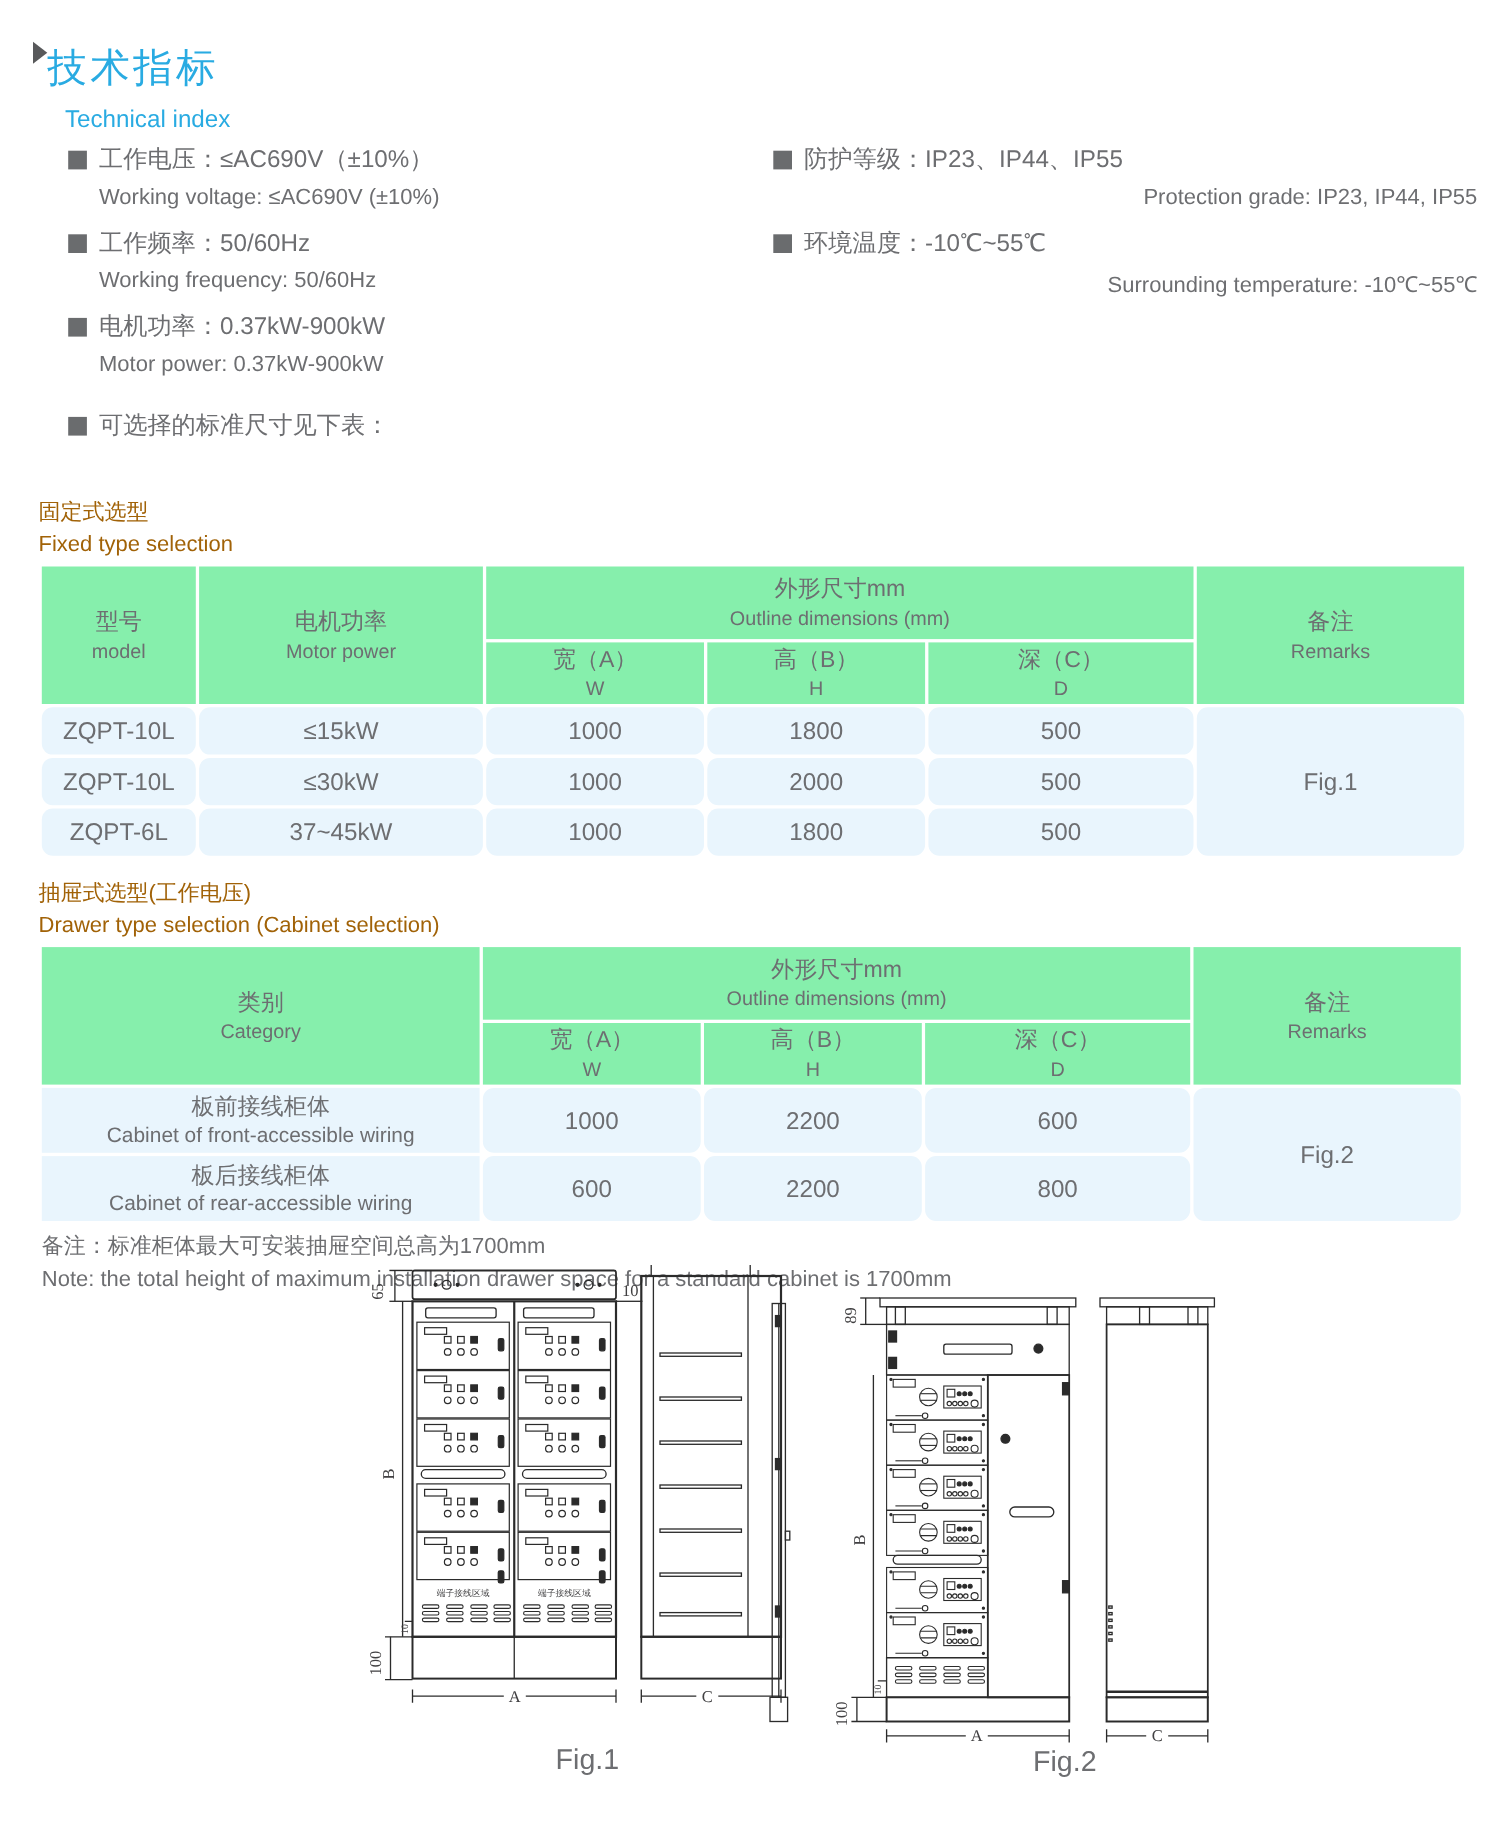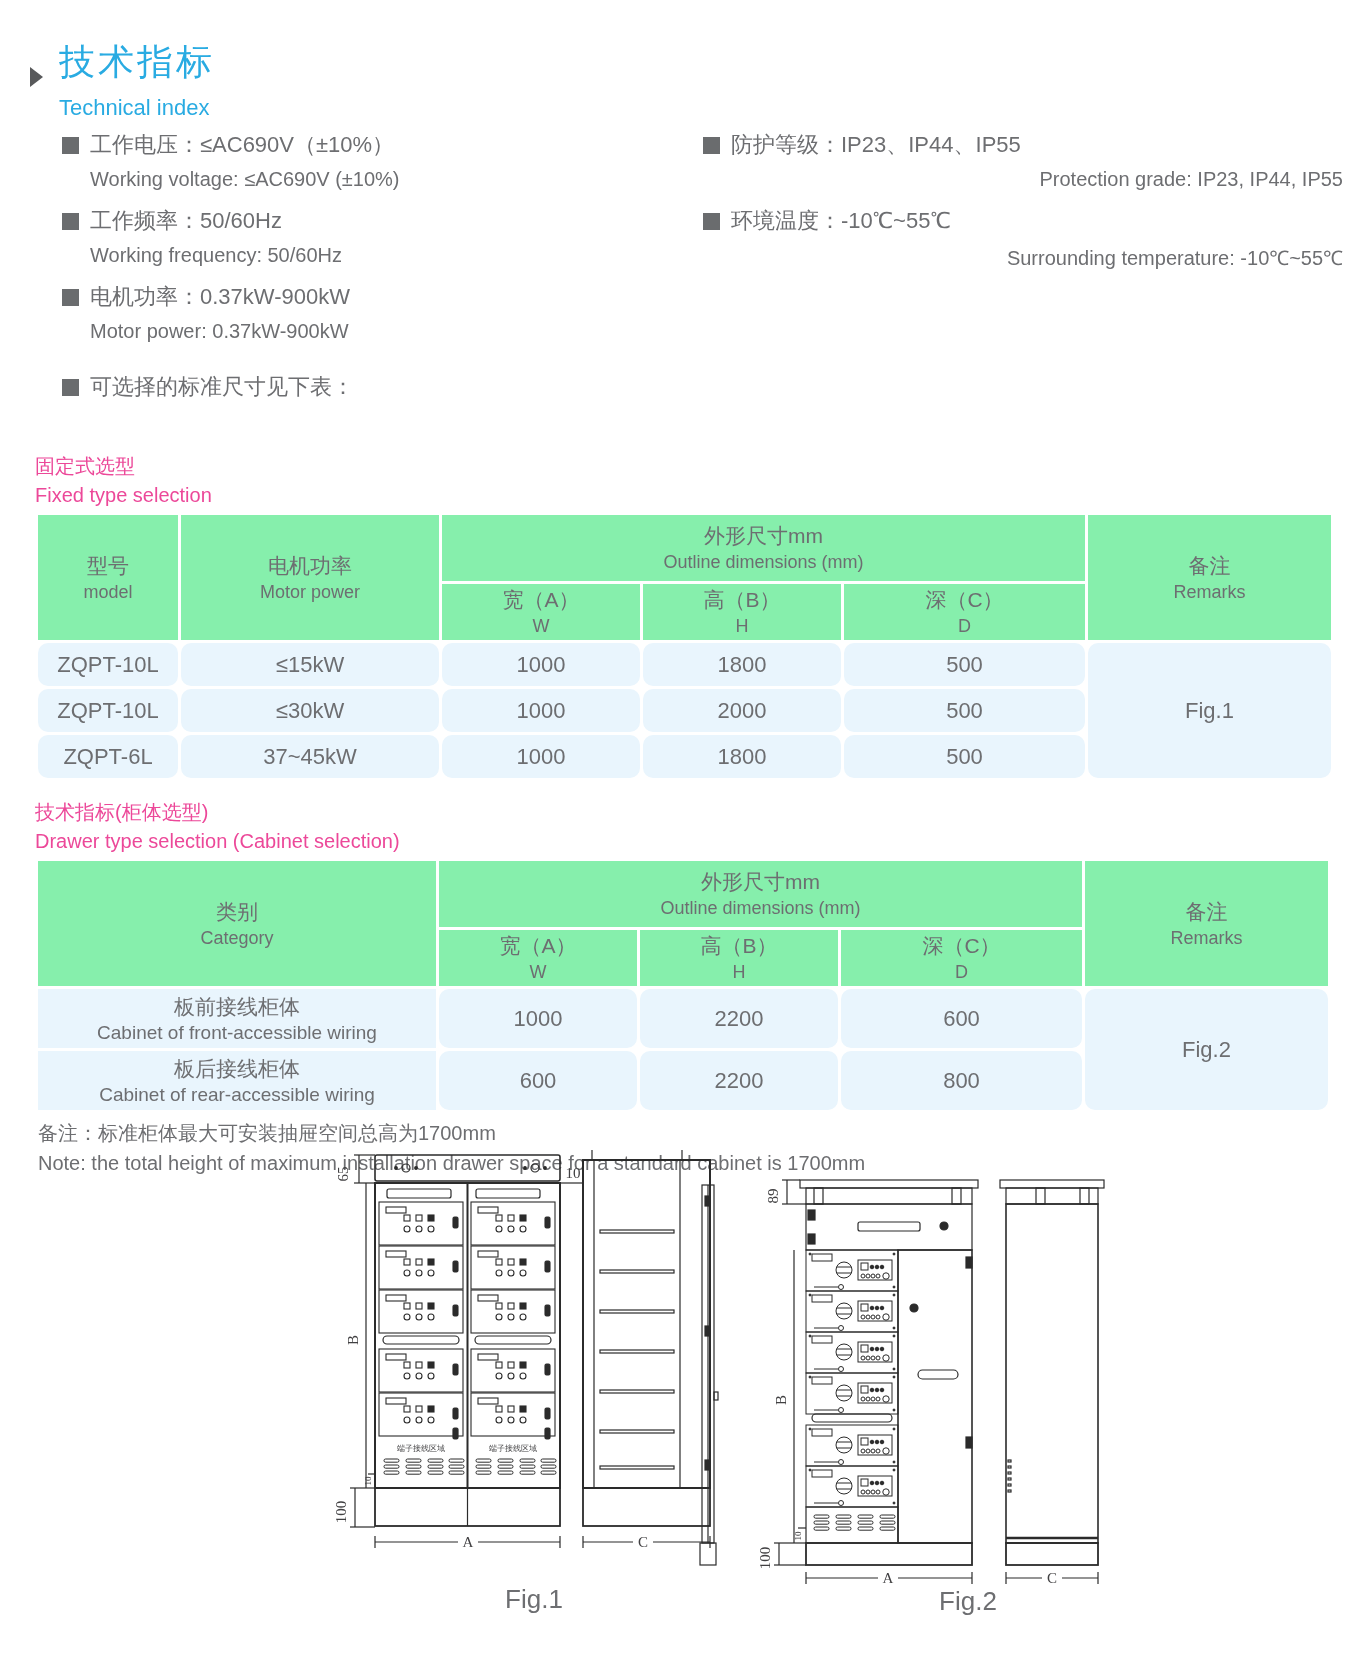--- a/index.html
+++ b/index.html
@@ -2,37 +2,37 @@
 <html><head>
 <meta charset="utf-8">
 <style>
   * { margin:0; padding:0; box-sizing:border-box; }
   html,body { background:#ffffff; }
   body { font-family:"Liberation Sans", sans-serif; color:#6d6e71; }
   .page { position:relative; width:1357px; height:1660px; background:#fff; overflow:hidden; }
 
   
   .doc-header { position:absolute; left:30px; top:38px; }
-  .hdr-row { display:flex; align-items:flex-end; gap:16px; }
+  .hdr-row { display:flex; align-items:flex-start; gap:0; }
   .tri { width:0; height:0; border-left:13px solid #58595b; border-top:10px solid transparent; border-bottom:10px solid transparent; }
   .title-cn { font-size:36px; color:#29abe2; letter-spacing:3px; font-weight:400; }
   .title-en { font-size:22px; color:#29abe2; margin:8px 0 0 29px; }
 
   
   .spec-col { position:absolute; width:640px; }
   .spec-col.left { left:62px; top:130px; }
   .spec-col.right { left:703px; top:130px;text-align:right; }
   .spec-item { margin-bottom:15px; }
   .spec-cn { display:flex; align-items:center; gap:11px; font-size:22px; height:30px; color:#6d6e71; }
   .sq { width:17px; height:17px; background:#6a6c6e; flex:none; }
   .spec-en { font-size:20px; color:#6d6e71; margin:8px 0 0 28px; }
   .intro { position:absolute; left:62px; top:372px; }
 
   
-  .sec-label { position:absolute; left:35px; font-size:20px; line-height:29px; color:#ec4899; }
+  .sec-label { position:absolute; left:35px; font-size:20px; line-height:29px; color:#a16207; }
 
   
   table.spec { position:absolute; left:35px; border-collapse:separate; border-spacing:3px; table-layout:fixed; width:1290px; }
   table.spec th, table.spec td { text-align:center; vertical-align:middle; font-weight:400; color:#6d6e71; padding:0; }
   table.spec th { background:#86efac; }
   table.spec td { background:#e9f5fd; }
   .h-cn { font-size:21px; line-height:28px; }
   .h-en { font-size:18px; line-height:24px; }
   .v-num { font-size:22px;border-radius:10px; }
   .row-cn { font-size:21px; line-height:27px; }
@@ -177,21 +177,21 @@
       <td class="v-num">ZQPT-6L</td>
       <td class="v-num">37~45kW</td>
       <td class="v-num">1000</td>
       <td class="v-num">1800</td>
       <td class="v-num">500</td>
     </tr>
   </tbody>
     </table>
 
   <div class="sec-label" style="top:798px;">
-    <div>技术指标(柜体选型)</div>
+    <div>抽屉式选型(工作电压)</div>
     <div>Drawer type selection (Cabinet selection)</div>
   </div>
 
   <table class="spec" id="table2">
     <colgroup>
         <col style="width:398px">
         <col style="width:198px">
         <col style="width:198px">
         <col style="width:241px">
         <col style="width:243px">

